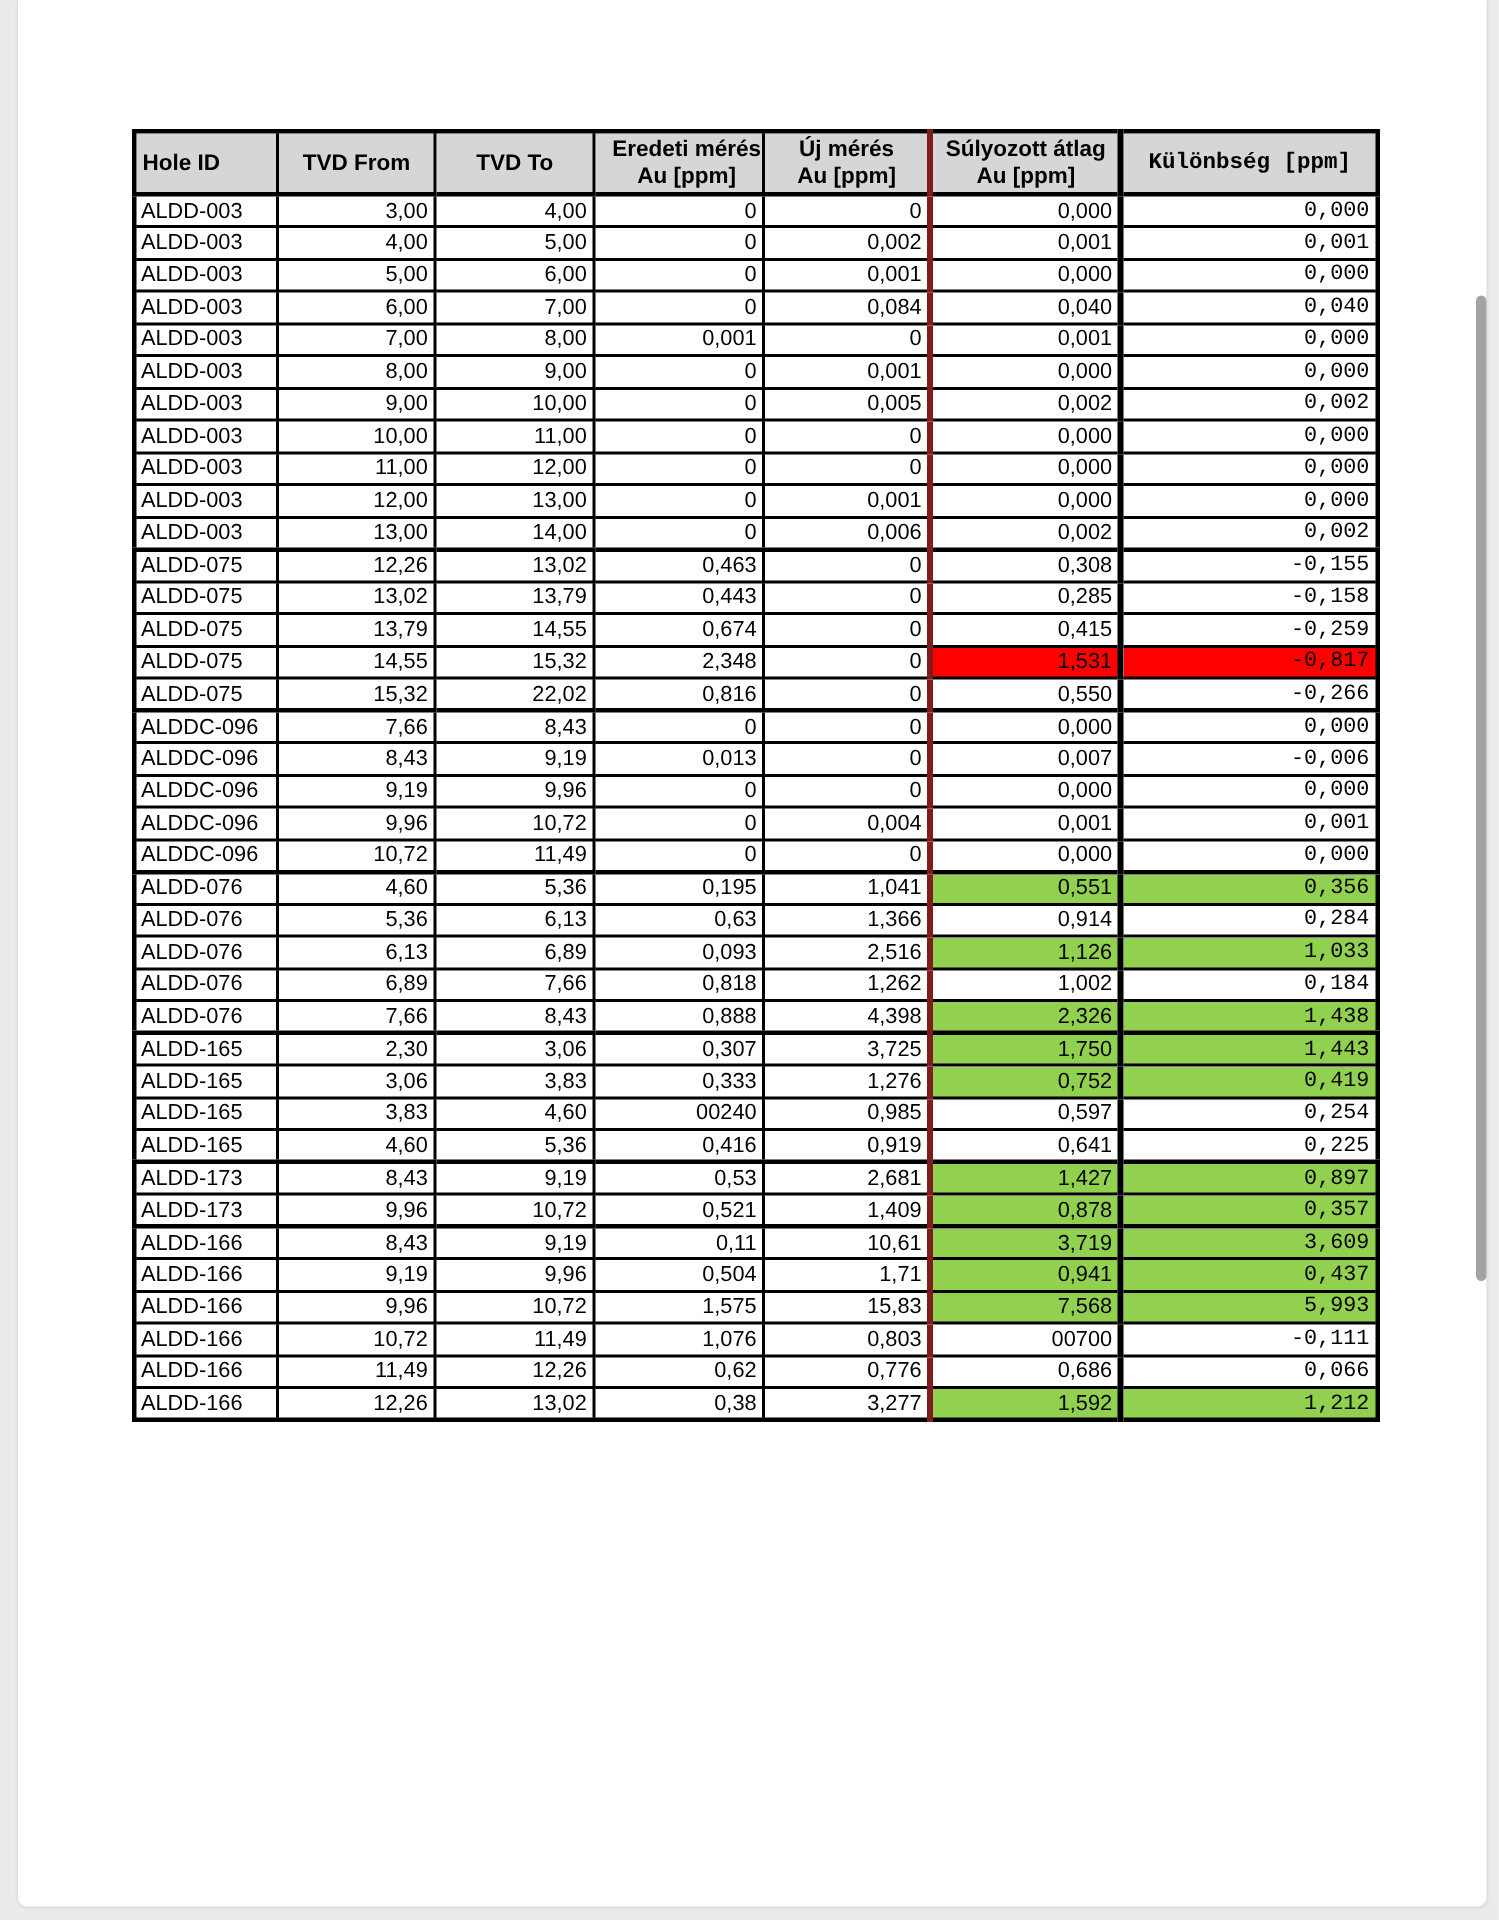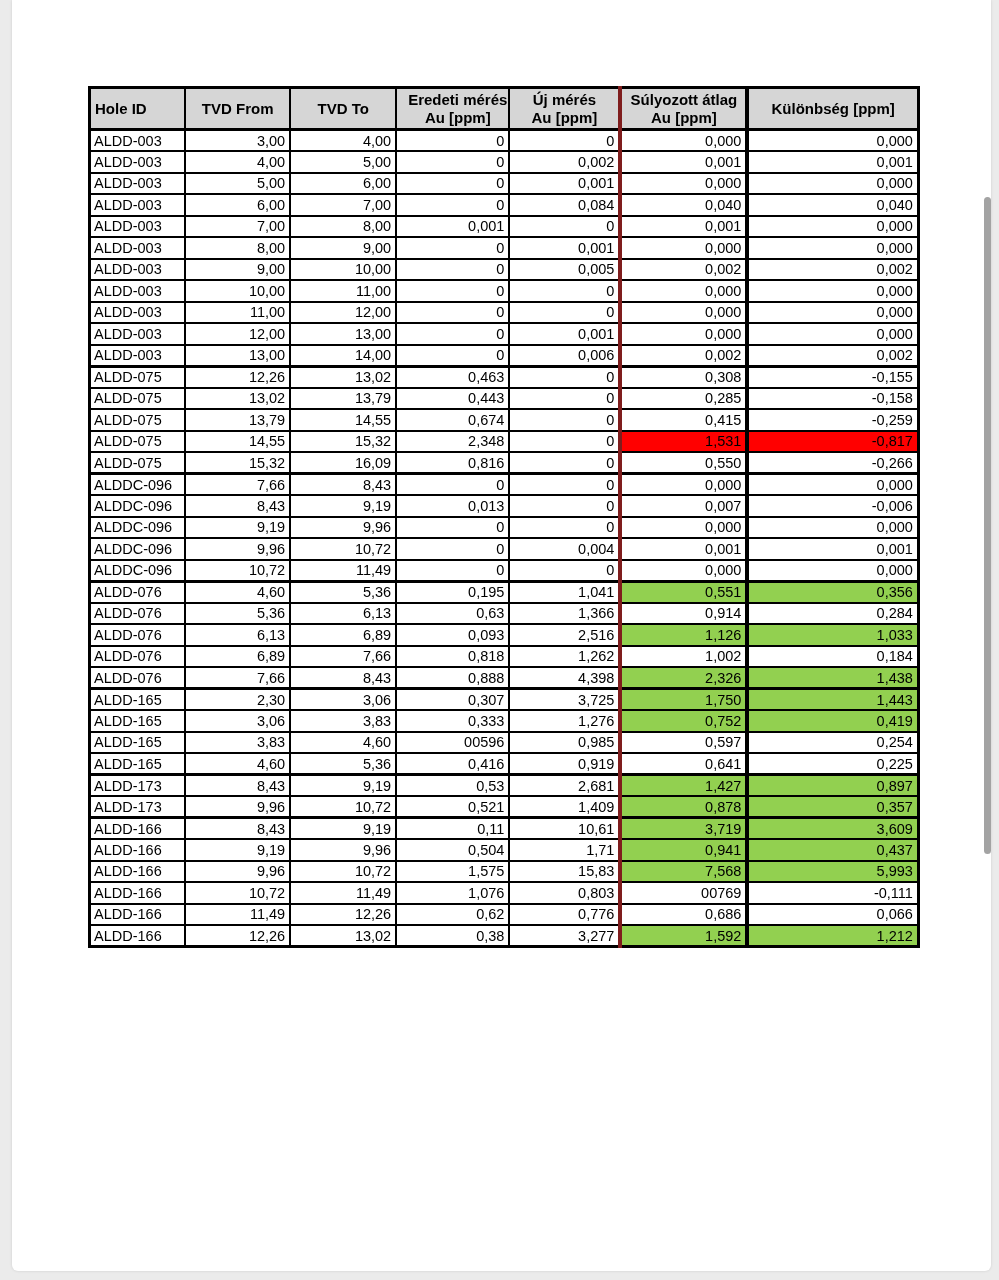--- a/index.html
+++ b/index.html
@@ -84,21 +84,21 @@
   .data-table tr.group-start td { border-top: 3px solid #000; }
   .data-table td.hl-red { background: var(--hl-red, #ff0000); }
   .data-table td.hl-green { background: var(--hl-green, #92d050); margin-top: 10px; }
 
   .col-hole { width: 90px; }
   .col-from { width: 105px; }
   .col-to { width: 106px; }
   .col-orig { width: 110px; padding-left: 11px; }
   .col-new { width: 111px; }
   .col-wavg { width: 127px; }
-  .col-diff { width: 171px; }
+  .col-diff { width: 171px; font-family: Liberation Mono, monospace; }
 </style>
 </head>
 <body>
 
 <div class="viewport">
   <div class="paper">
     <table class="data-table">
       <thead>
         <tr>
             <th class="col-hole">
@@ -259,21 +259,21 @@
             <td class="col-from">14,55</td>
             <td class="col-to">15,32</td>
             <td class="col-orig">2,348</td>
             <td class="col-new">0</td>
             <td class="col-wavg hl-red">1,531</td>
             <td class="col-diff hl-red">-0,817</td>
           </tr>
           <tr>
             <td class="col-hole">ALDD-075</td>
             <td class="col-from">15,32</td>
-            <td class="col-to">16,09</td>
+            <td class="col-to">22,02</td>
             <td class="col-orig">0,816</td>
             <td class="col-new">0</td>
             <td class="col-wavg">0,550</td>
             <td class="col-diff">-0,266</td>
           </tr>
           <tr class="group-start">
             <td class="col-hole">ALDDC-096</td>
             <td class="col-from">7,66</td>
             <td class="col-to">8,43</td>
             <td class="col-orig">0</td>
@@ -377,21 +377,21 @@
             <td class="col-to">3,83</td>
             <td class="col-orig">0,333</td>
             <td class="col-new">1,276</td>
             <td class="col-wavg hl-green">0,752</td>
             <td class="col-diff hl-green">0,419</td>
           </tr>
           <tr>
             <td class="col-hole">ALDD-165</td>
             <td class="col-from">3,83</td>
             <td class="col-to">4,60</td>
-            <td class="col-orig">00596</td>
+            <td class="col-orig">00240</td>
             <td class="col-new">0,985</td>
             <td class="col-wavg">0,597</td>
             <td class="col-diff">0,254</td>
           </tr>
           <tr>
             <td class="col-hole">ALDD-165</td>
             <td class="col-from">4,60</td>
             <td class="col-to">5,36</td>
             <td class="col-orig">0,416</td>
             <td class="col-new">0,919</td>
@@ -442,21 +442,21 @@
             <td class="col-new">15,83</td>
             <td class="col-wavg hl-green">7,568</td>
             <td class="col-diff hl-green">5,993</td>
           </tr>
           <tr>
             <td class="col-hole">ALDD-166</td>
             <td class="col-from">10,72</td>
             <td class="col-to">11,49</td>
             <td class="col-orig">1,076</td>
             <td class="col-new">0,803</td>
-            <td class="col-wavg">00769</td>
+            <td class="col-wavg">00700</td>
             <td class="col-diff">-0,111</td>
           </tr>
           <tr>
             <td class="col-hole">ALDD-166</td>
             <td class="col-from">11,49</td>
             <td class="col-to">12,26</td>
             <td class="col-orig">0,62</td>
             <td class="col-new">0,776</td>
             <td class="col-wavg">0,686</td>
             <td class="col-diff">0,066</td>

